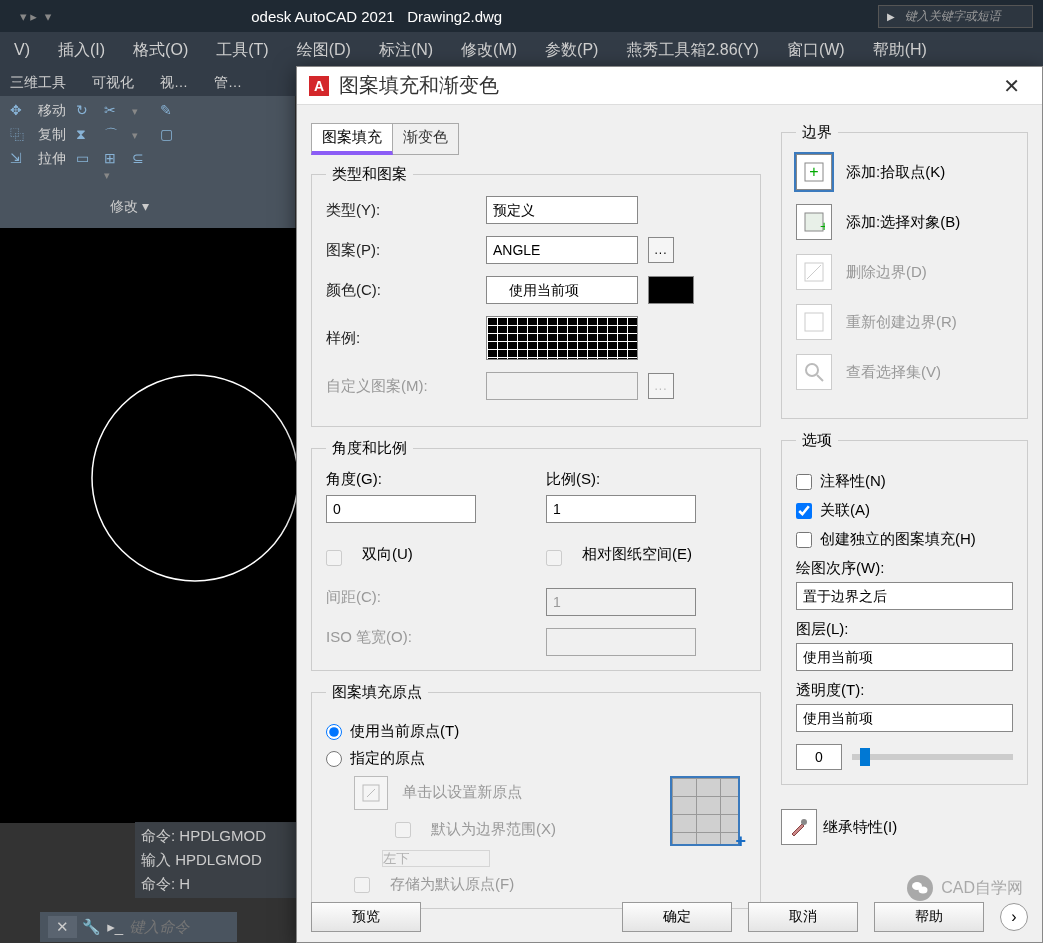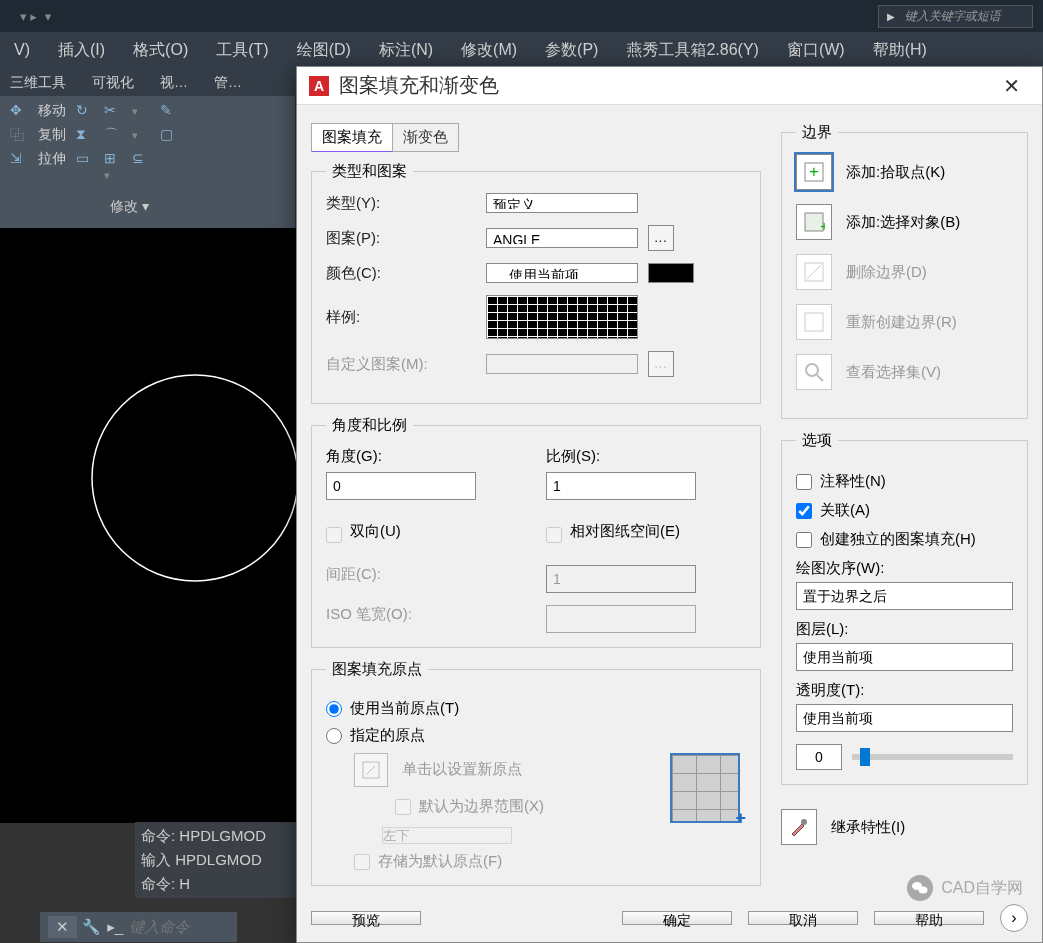--- a/index.html
+++ b/index.html
@@ -44,47 +44,47 @@
 .dlg-titlebar .dlg-title { font-size:20px; color:#333; }
 .dlg-titlebar .close { margin-left:auto; font-size:20px; cursor:pointer; color:#333; padding:4px 10px;}
 
 .dlg-body { display:flex; padding: 18px 14px 0 14px; gap: 20px; height: 790px;}
 .dlg-left { width: 450px; }
 .dlg-right { flex:1; }
 
 
 .tabs { display:flex; margin-bottom:10px;}
 .tab { border:1px solid #aaa; background:#fff; padding:4px 10px; font-size:15px; cursor:pointer; margin-right:-1px;}
-.tab.active { border-bottom:1px solid #8b5cf6; position:relative; z-index:2;}
+.tab.active { border-bottom:4px solid #8b5cf6; position:relative; z-index:2;}
 .tab.inactive { background:#f0f0f0; color:#333;}
 
 fieldset { border:1px solid #ccc; padding: 12px 14px 14px 14px; margin-bottom:12px; font-size:15px;}
 fieldset legend { padding:0 6px; color:#000; }
 
 .form-row { display:flex; align-items:center; margin-bottom:12px; gap:10px;}
 .form-row label { width: 150px; color:#222; }
 .form-row label.disabled { color:#999; }
-.form-row select, .form-row input[type=text] { border:1px solid #888; background:#fff; padding:3px 6px; font-size:14px; height:20px;}
+.form-row select, .form-row input[type=text] { border:1px solid #888; background:#fff; padding:3px 6px; font-size:14px; height:28px;}
 .form-row select { width:152px;}
 .form-row .browse { width:26px; height:26px; border:1px solid #888; background:#f5f5f5; display:flex; align-items:center; justify-content:center; font-size:12px; letter-spacing:1px; cursor:pointer;}
 
 .sample-swatch { background:#000; width:152px; height:44px; display:inline-block; border:1px solid #888; 
   background-image: 
     linear-gradient(#fff 1px, transparent 1px),
     linear-gradient(90deg, #fff 1px, transparent 1px);
   background-size: 10px 8px;
 }
 
 .two-col { display:flex; gap:20px;}
 .two-col > div { flex:1; }
 .two-col label { display:block; margin-bottom:6px; color:#000;}
 .two-col label.disabled { color:#999;}
 .two-col select, .two-col input { width:150px; height:28px; border:1px solid #888; padding:3px 6px; font-size:14px; background:#fff;}
 
-.chk-row { display:flex; align-items:center; gap:8px; margin:10px 0; font-size:15px;}
+.chk-row { display:flex; align-items:center; gap:20px; margin:10px 0; font-size:15px;}
 .chk-row input { width:16px; height:16px;}
 .chk-row label.disabled, .chk-row.disabled { color:#999;}
 
 .radio-row { display:flex; align-items:center; gap:8px; margin:8px 0; font-size:15px;}
 .radio-row input { width:16px; height:16px;}
 
 .indent { margin-left: 28px; }
 .origin-btn { width:34px; height:34px; border:1px solid #bbb; background:#f5f5f5; display:inline-flex; align-items:center; justify-content:center; margin-right:10px; vertical-align:middle;}
 .origin-preview { width:70px; height:70px; border:2px solid #3b7abd; background:#d0d0d0; float:right; margin-right:6px; position:relative;
   background-image: linear-gradient(#999 1px, transparent 1px), linear-gradient(90deg,#999 1px, transparent 1px);
@@ -103,44 +103,47 @@
 .opt-row input[type=checkbox] { width:16px; height:16px;}
 
 .rlabel { font-size:15px; margin:10px 0 4px 0; display:block;}
 .rsel { width: 100%; height:28px; border:1px solid #888; background:#fff; padding:2px 6px; font-size:14px;}
 
 .slider-row { display:flex; align-items:center; gap:10px; margin-top:12px;}
 .slider-row input[type=text] { width:46px; height:26px; border:1px solid #888; text-align:center; font-size:14px;}
 .slider-row .slider { flex:1; height:6px; background:#ccc; position:relative;}
 .slider-row .slider .thumb { position:absolute; left:8px; top:-6px; width:10px; height:18px; background:#0078d4;}
 
-.inherit-row { display:flex; align-items:center; gap:14px; margin-top:24px; font-size:15px;}
+.inherit-row { display:flex; align-items:center; gap:6px; margin-top:24px; font-size:15px;}
 .inherit-row .ico { width:36px; height:36px; border:1px solid #888; background:#fff; display:flex; align-items:center; justify-content:center;}
 
 
 .dlg-buttons { position:absolute; bottom:10px; left:14px; right:14px; display:flex; gap:16px; align-items:center;}
-.dlg-buttons button { width:110px; height:14px; border:1px solid #999; background:linear-gradient(#fdfdfd,#e5e5e5); font-size:14px; cursor:pointer;font-family:Liberation Serif, serif;}
+.dlg-buttons button { width:110px; height:30px; border:1px solid #999; background:linear-gradient(#fdfdfd,#e5e5e5); font-size:14px; cursor:pointer;font-family:Liberation Serif, serif;}
 .dlg-buttons .spacer { flex:1;}
 .dlg-buttons .expand { width:28px; height:28px; border:1px solid #999; border-radius:50%; background:#fff; display:flex; align-items:center; justify-content:center; font-size:16px;}
 
 
 .wechat { position:absolute; right:20px; bottom:42px; display:flex; align-items:center; gap:8px; color:#a9a9a9; font-size:16px;}
 .wechat .wx { width:26px; height:26px; border-radius:50%; background:#a9a9a9; display:flex; align-items:center; justify-content:center; font-size:13px;}
 
 select { appearance:none; -webkit-appearance:none; background-image: linear-gradient(45deg, transparent 50%, #555 50%), linear-gradient(135deg, #555 50%, transparent 50%); background-position: calc(100% - 14px) 11px, calc(100% - 9px) 11px; background-size:5px 5px; background-repeat:no-repeat; padding-right:24px;}
 input[disabled], select[disabled] { background:#f0f0f0; color:#999;}
 </style>
 </head>
 <body>
 
 <div class="titlebar">
   <div class="qat">
     <span>▾ ▸</span>
     <span>▾</span>
   </div>
+  <span class="title-text">
+    <span>odesk AutoCAD 2021</span>&nbsp;&nbsp;&nbsp;<span>Drawing2.dwg</span>
+  </span>
   <div class="search">
     <span>键入关键字或短语</span>
   </div>
 </div>
 
 <div class="menubar">
   <div class="mitem">V)</div>
   <div class="mitem">插入(I)</div>
   <div class="mitem">格式(O)</div>
   <div class="mitem">工具(T)</div>
@@ -305,21 +308,21 @@
                 <path d="M6 14 L14 6" stroke="#bbb"></path>
               </svg>
           </span>
           <span style="color:#999;">单击以设置新原点</span>
         </div>
         <div class="indent chk-row disabled" style="margin-top:10px;padding-left:41px;">
           <input type="checkbox" disabled="" style="">
           <label>默认为边界范围(X)</label>
         </div>
         <div class="indent" style="margin-left:56px;margin-top:4px;">
-          <select disabled="" style="width:130px;"><option>左下</option></select>
+          <select disabled="" style="width:108px;"><option>左下</option></select>
         </div>
         <div class="indent chk-row disabled" style="margin-top:8px;">
           <input type="checkbox" disabled="" style="">
           <label>存储为默认原点(F)</label>
         </div>
       </fieldset>
     </div>
 
     <div class="dlg-right">
       <fieldset>

